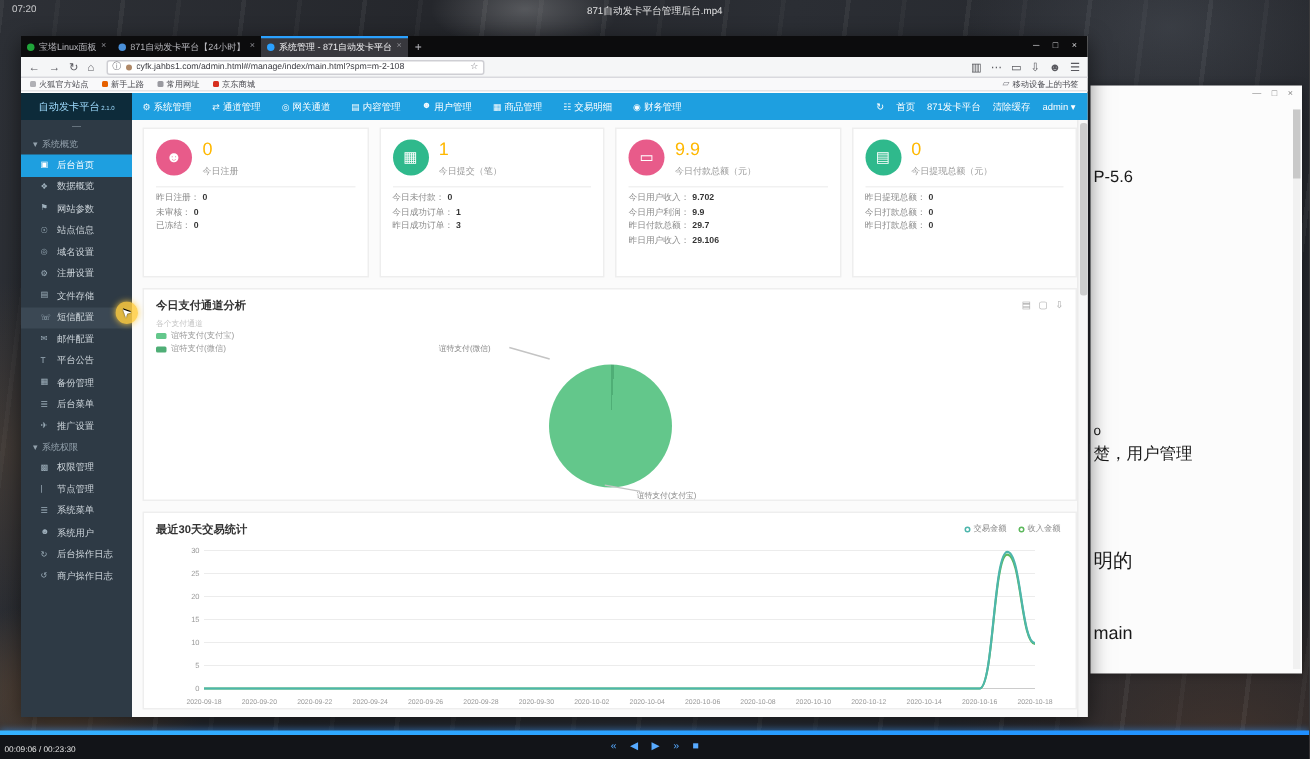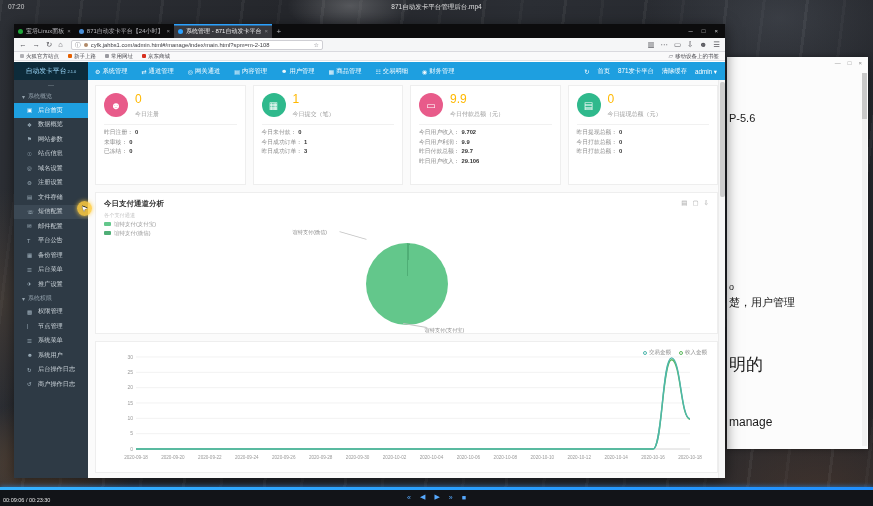--- a/index.html
+++ b/index.html
@@ -126,22 +126,22 @@
         <span>□</span>
         <span>×</span>
       </div>
     <div class="bgw-scroll">
         <div class="bgw-thumb"></div>
       </div>
     <div id="bg-notes">
         <div class="bg-note" style="top: 55px; font-size: 11px;">P-5.6</div>
         <div class="bg-note" style="top: 225px; font-size: 9px;">o</div>
         <div class="bg-note" style="top: 238px; font-size: 11px;">楚，用户管理</div>
-        <div class="bg-note" style="top: 296px; font-size: 17px;">明的</div>
-        <div class="bg-note" style="top: 358px; font-size: 12px;">manage</div>
+        <div class="bg-note" style="top: 308px; font-size: 13px;">明的</div>
+        <div class="bg-note" style="top: 358px; font-size: 12px;">main</div>
       </div>
   </div>
 
   <div class="overlay-clock">07:20</div>
   <div class="overlay-title">871自动发卡平台管理后台.mp4</div>
 
   <div class="browser">
     <div class="tabbar">
       <div id="tabs" style="display:flex;min-width:0;">
           <div class="tab">
@@ -463,20 +463,21 @@
                 <span>▢</span>
                 <span>⇩</span>
               </div>
             <div class="pie" id="pie" style="background: conic-gradient(rgb(79, 174, 118) 0deg, rgb(79, 174, 118) 3.63636deg, rgb(99, 199, 139) 3.63636deg, rgb(99, 199, 139) 360deg);"></div>
             <div class="pie-label pl1" id="pie-label-1">谊特支付(微信)</div>
             <div class="pie-line pll1"></div>
             <div class="pie-label pl2" id="pie-label-2">谊特支付(支付宝)</div>
             <div class="pie-line pll2"></div>
           </div>
           <div class="panel line-panel">
+            <div class="ptitle">最近30天交易统计</div>
             <div class="llegend" id="line-legend">
                 <span class="llg">
                   <span class="ring" style="border-color: rgb(77, 182, 172);"></span>
                   <span>交易金额</span>
                 </span>
                 <span class="llg">
                   <span class="ring" style="border-color: rgb(92, 184, 92);"></span>
                   <span>收入金额</span>
                 </span>
               </div>

